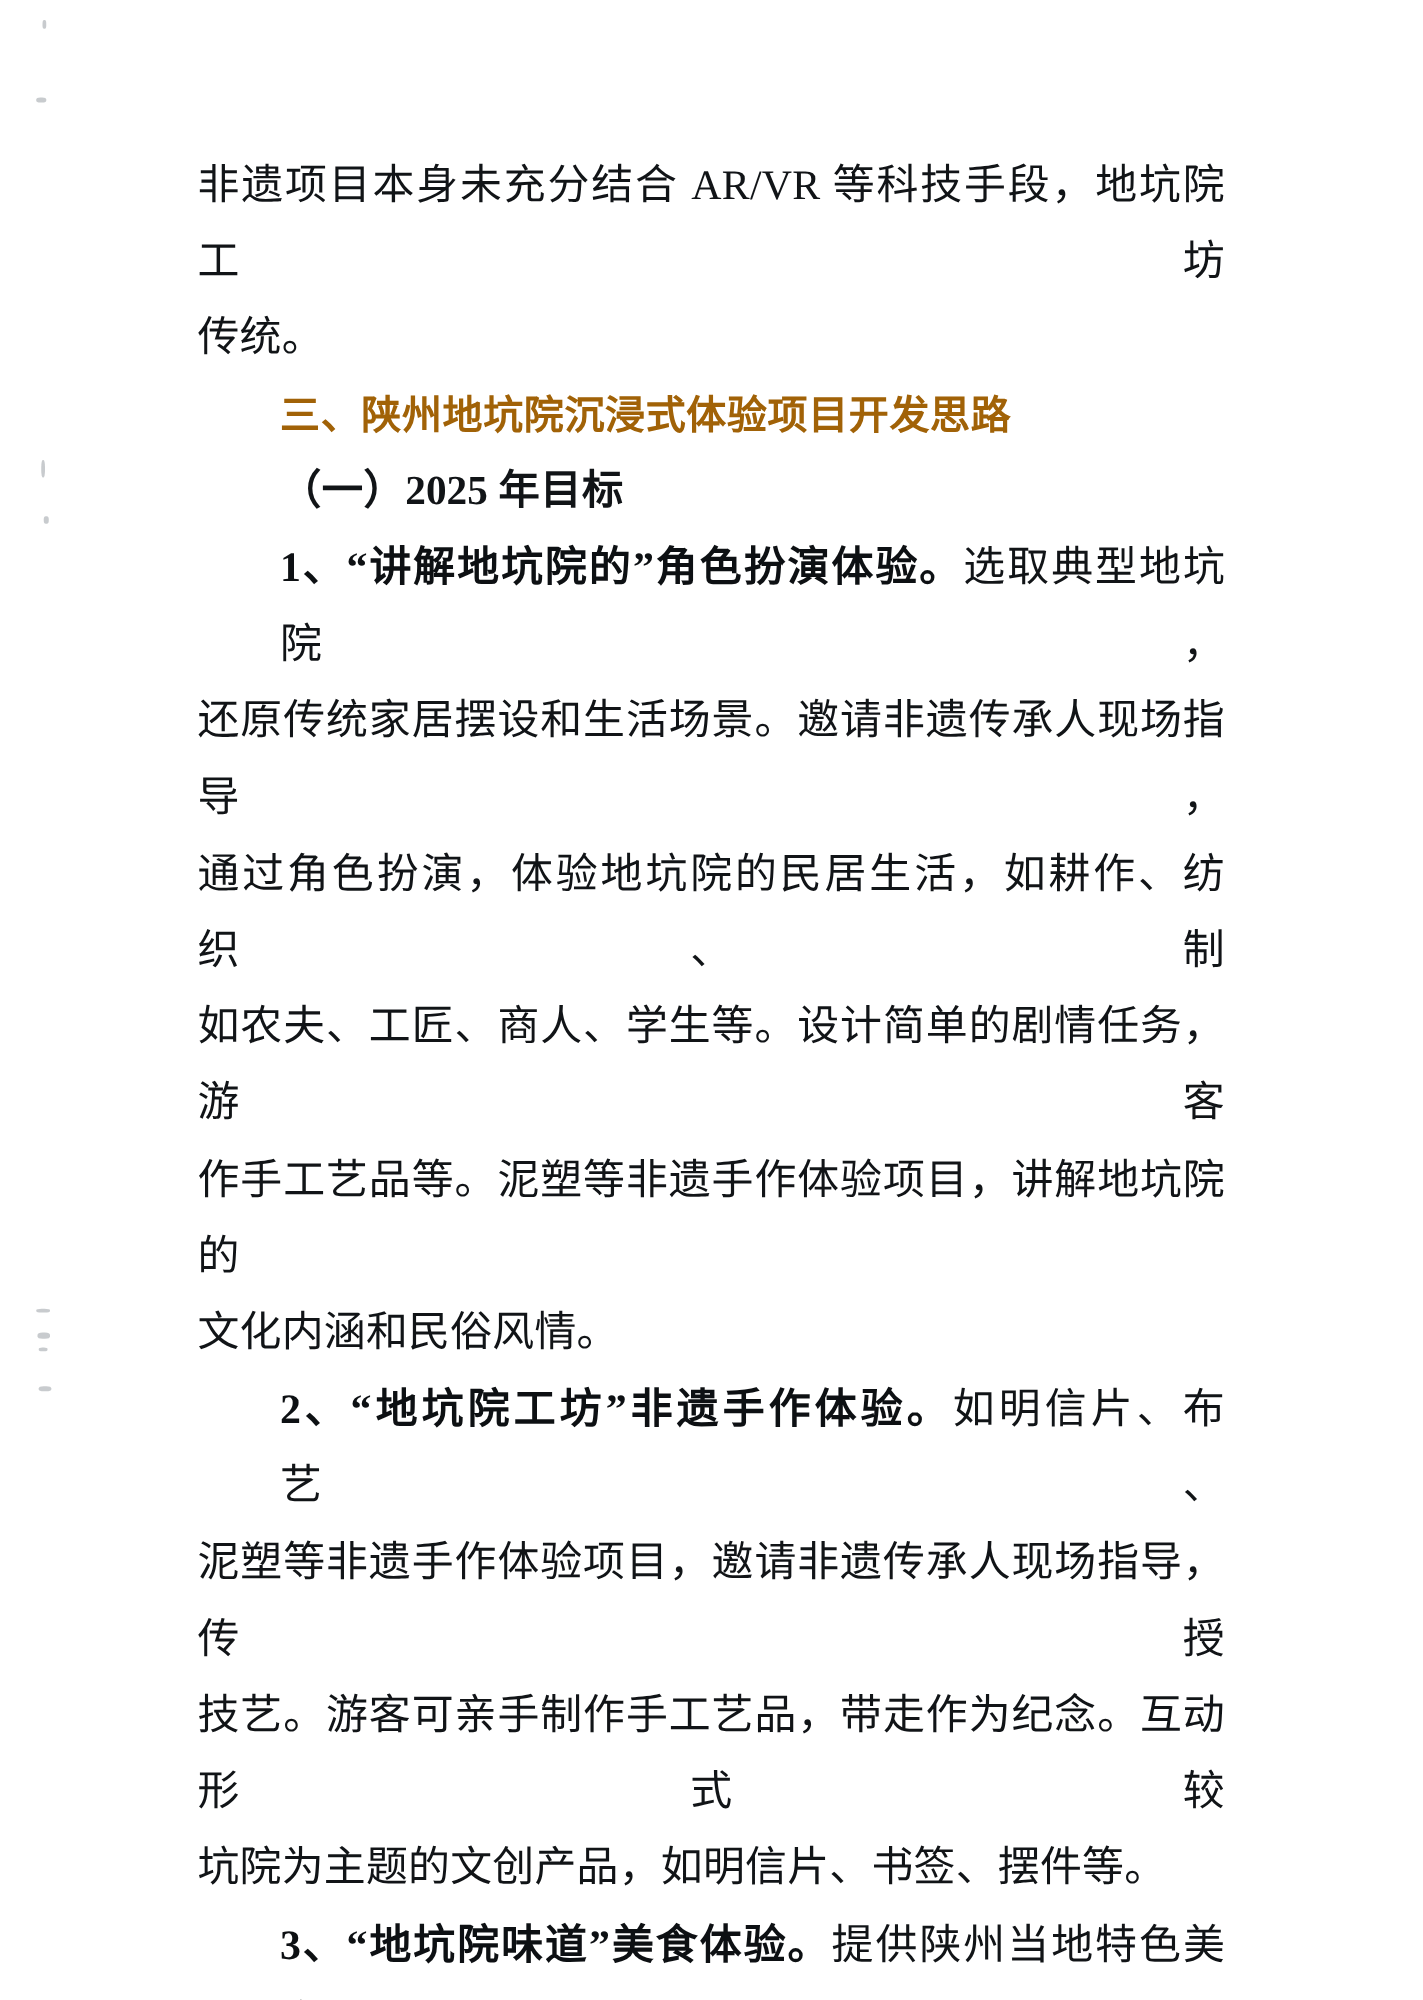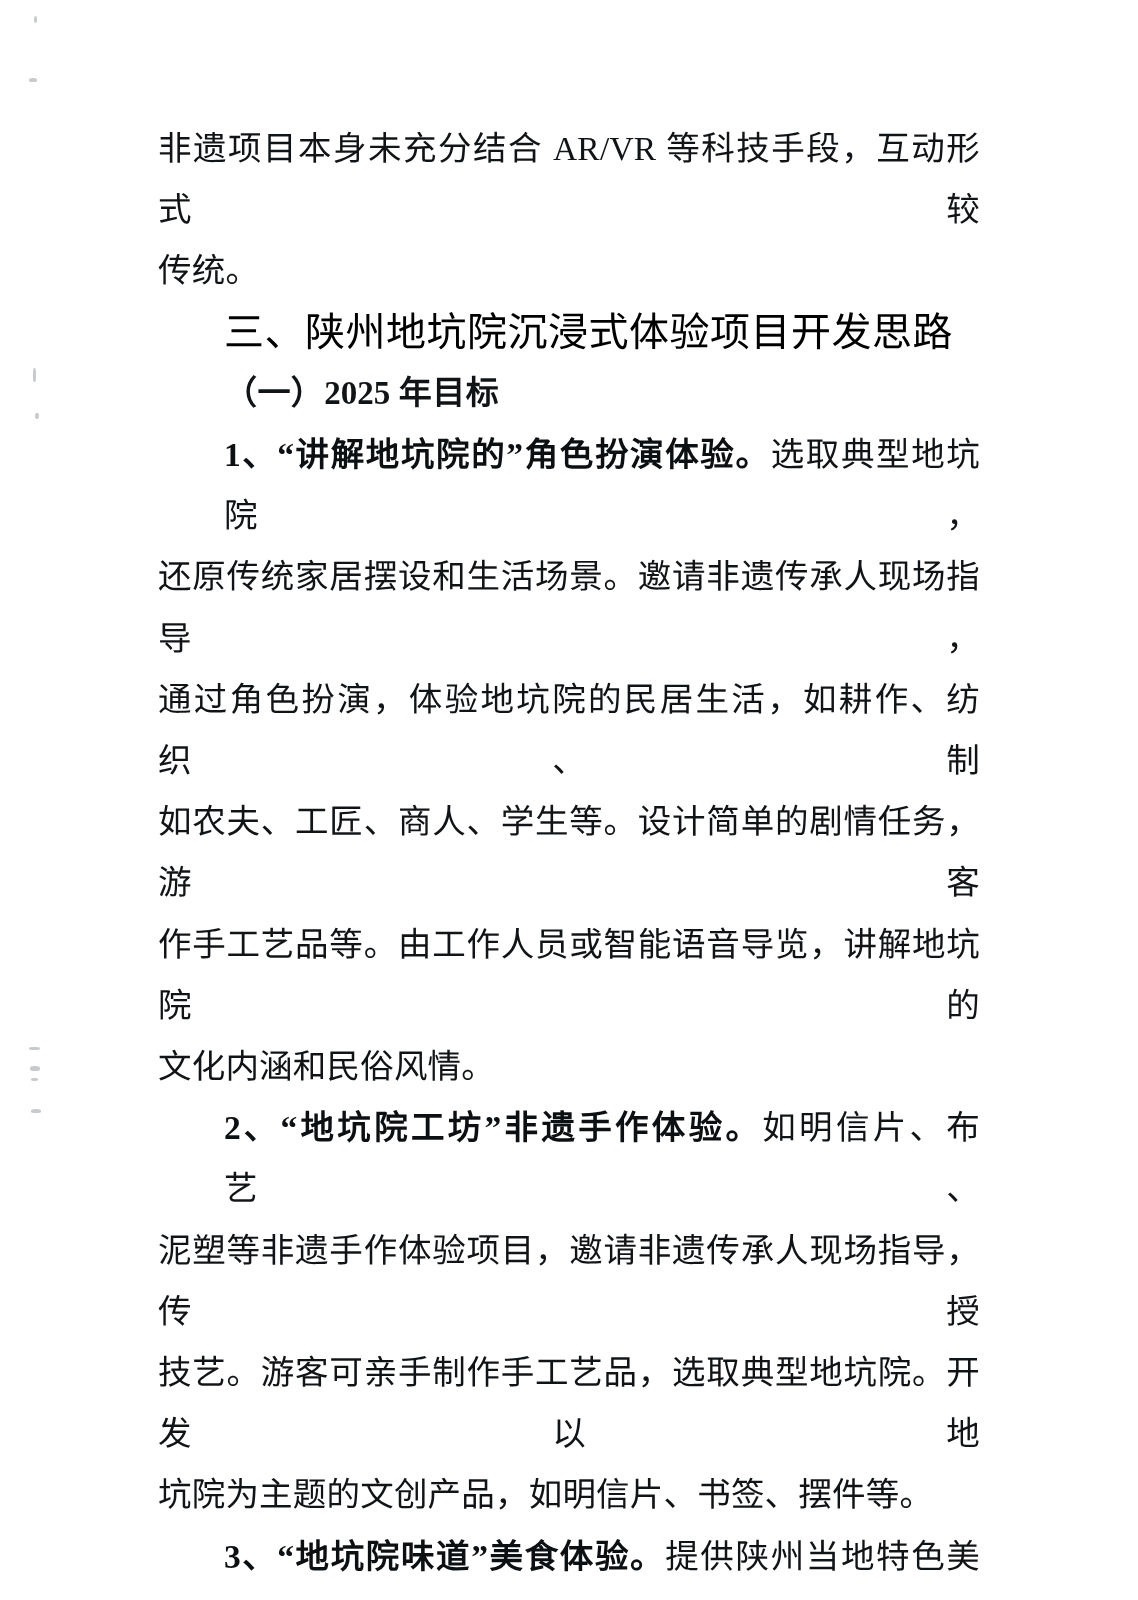--- a/index.html
+++ b/index.html
@@ -48,24 +48,24 @@
     text-align-last: justify;
   }
   .ln.last {
     white-space: normal;
     text-align: justify;
     text-align-last: left;
   }
   
   .h-section {
     font-family: "DejaVu Sans", "Liberation Sans", sans-serif;
-    font-weight: 400;
-    font-size: 40px;
+    font-weight: 700;
+    font-size: 32px;
     line-height: 61.2px;
-    color: #000000;
+    color: #a16207;
     letter-spacing: .5px;
     padding-left: 66px;
     white-space: pre;
   }
   
   .h-sub {
     font-weight: 700;
     font-size: 33px;
     line-height: 61.2px;
     color: #111417;
@@ -100,35 +100,35 @@
       <div class="speck" style="left: 33px; top: 368px; width: 3px; height: 14px;"></div>
       <div class="speck" style="left: 35px; top: 413px; width: 4px; height: 6px;"></div>
       <div class="speck" style="left: 29px; top: 1047px; width: 11px; height: 3px;"></div>
       <div class="speck" style="left: 30px; top: 1066px; width: 10px; height: 5px;"></div>
       <div class="speck" style="left: 31px; top: 1078px; width: 7px; height: 3px;"></div>
       <div class="speck" style="left: 31px; top: 1109px; width: 10px; height: 4px;"></div>
     </div>
 
   <div class="doc-body">
 
-    <div class="ln just">非遗项目本身未充分结合 AR/VR 等科技手段，互动形式较</div>
+    <div class="ln just">非遗项目本身未充分结合 AR/VR 等科技手段，地坑院工坊</div>
     <div class="ln last">传统。</div>
 
     <div class="h-section">三、陕州地坑院沉浸式体验项目开发思路</div>
 
     <div class="h-sub"><span>（一）</span><span class="num latin">2025</span><span> 年目标</span></div>
 
     <div class="ln just para-first"><span class="lead idx latin">1、</span><span class="lead">“讲解地坑院的”角色扮演体验。</span><span>选取典型地坑院，</span></div>
     <div class="ln just">还原传统家居摆设和生活场景。邀请非遗传承人现场指导，</div>
     <div class="ln just">通过角色扮演，体验地坑院的民居生活，如耕作、纺织、制</div>
     <div class="ln just">如农夫、工匠、商人、学生等。设计简单的剧情任务，游客</div>
-    <div class="ln just">作手工艺品等。由工作人员或智能语音导览，讲解地坑院的</div>
+    <div class="ln just">作手工艺品等。泥塑等非遗手作体验项目，讲解地坑院的</div>
     <div class="ln last">文化内涵和民俗风情。</div>
 
     <div class="ln just para-first"><span class="lead idx latin">2、</span><span class="lead">“地坑院工坊”非遗手作体验。</span><span>如明信片、布艺、</span></div>
     <div class="ln just">泥塑等非遗手作体验项目，邀请非遗传承人现场指导，传授</div>
-    <div class="ln just">技艺。游客可亲手制作手工艺品，选取典型地坑院。开发以地</div>
+    <div class="ln just">技艺。游客可亲手制作手工艺品，带走作为纪念。互动形式较</div>
     <div class="ln last">坑院为主题的文创产品，如明信片、书签、摆件等。</div>
 
     <div class="ln just para-first"><span class="lead idx latin">3、</span><span class="lead">“地坑院味道”美食体验。</span><span>提供陕州当地特色美食，</span></div>
 
   </div>
 </div>
 
 </body></html>

